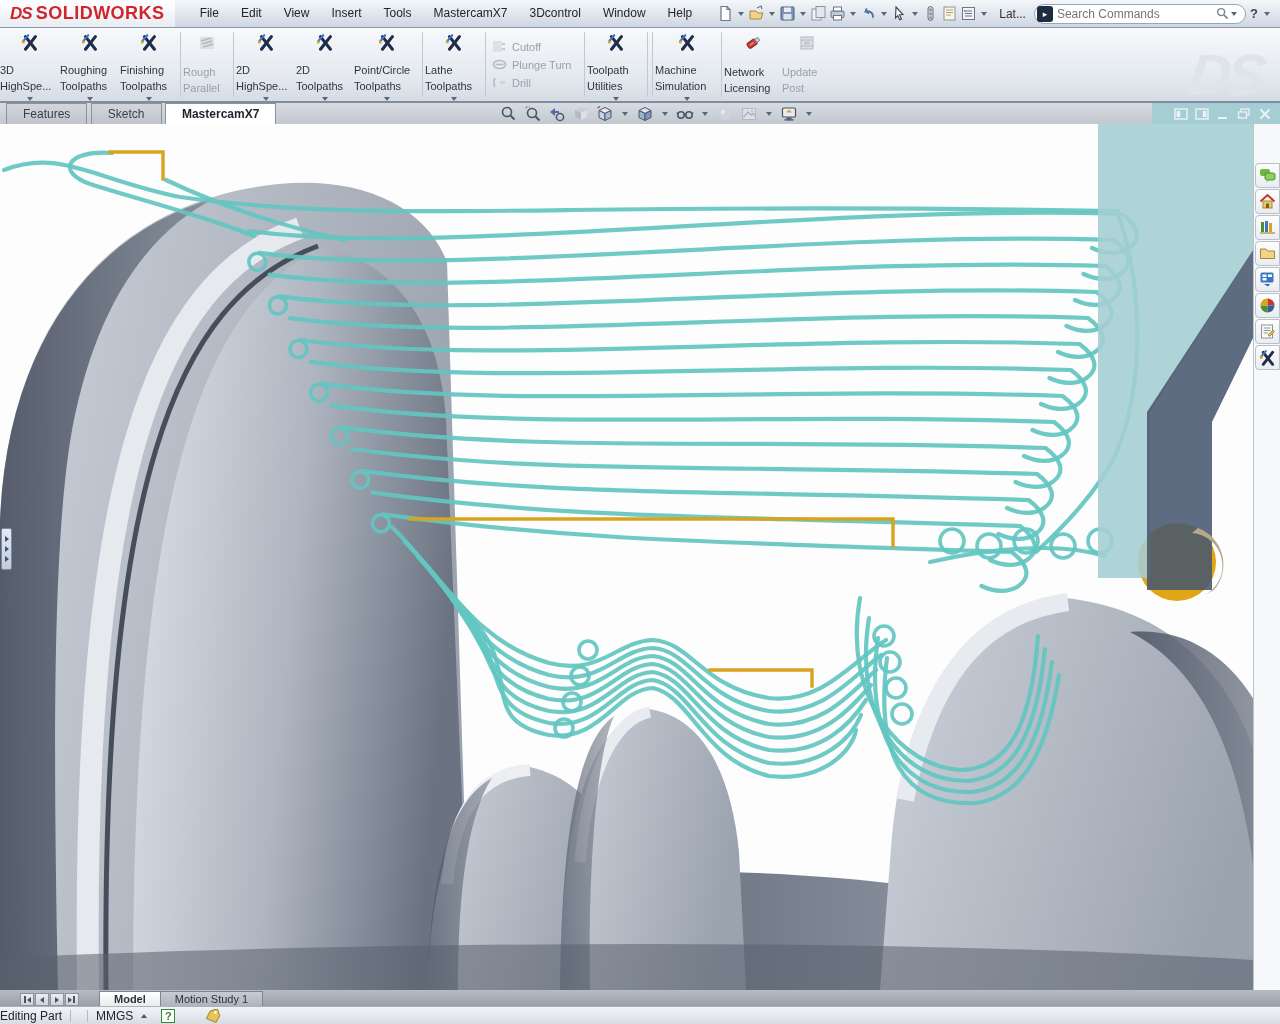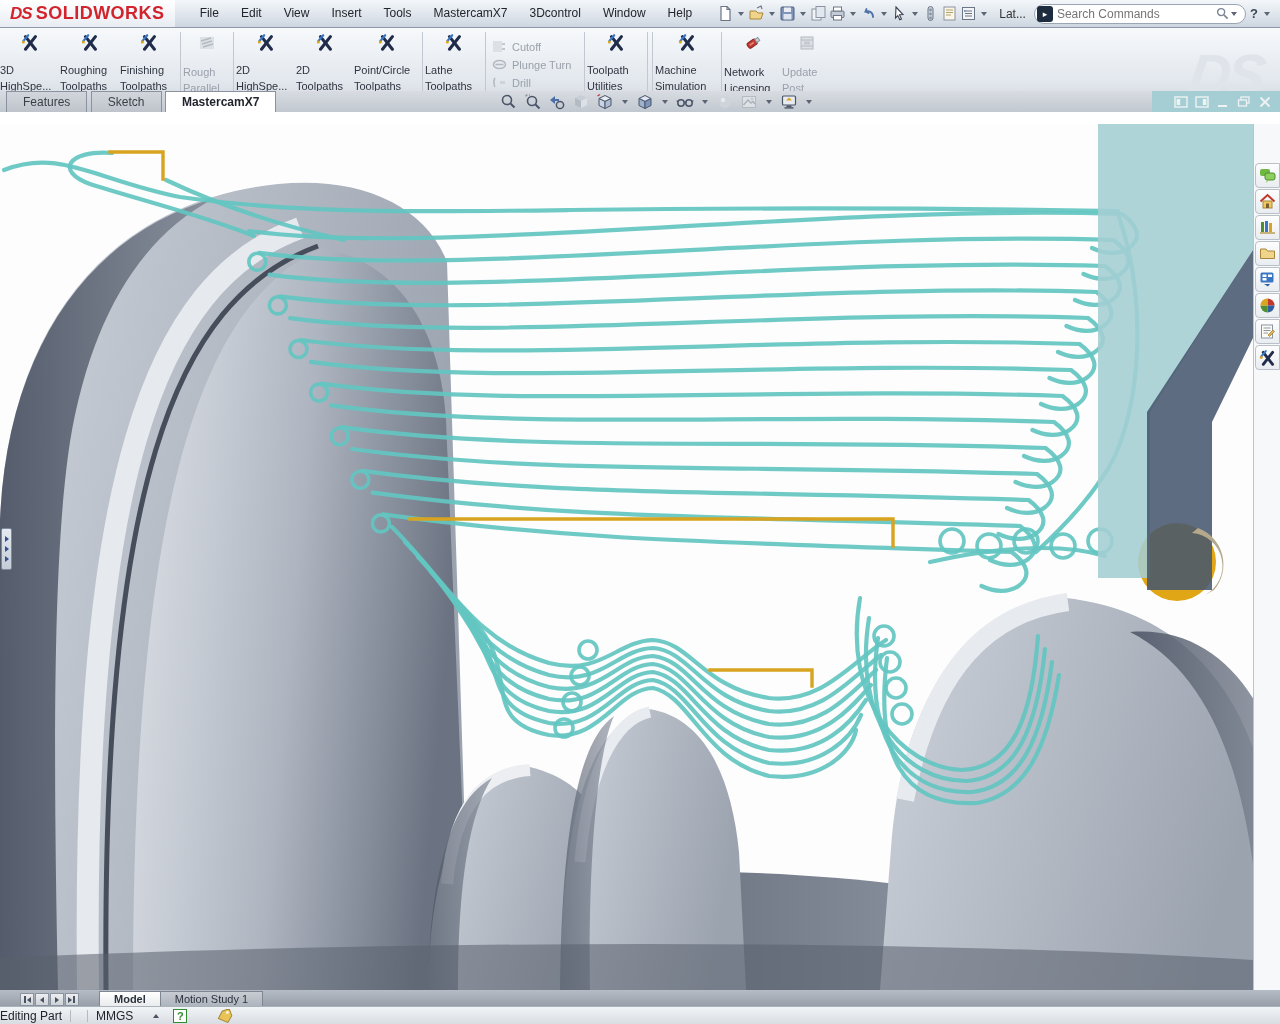--- a/index.html
+++ b/index.html
@@ -35,21 +35,21 @@
   .rbtn{display:flex;flex-direction:column;align-items:center;justify-content:flex-start;padding-top:5px;position:relative;cursor:default;}
   .rbtn .xic{width:20px;height:20px;}
   .rlabel{font-size:11px;color:#2f3540;text-align:left;line-height:16px;margin-top:11px;white-space:pre-line;}
   .rbtn .bcar{margin-top:3px;}
   .rbtn.disabled .rlabel{color:#9aa1ab;}
   .stack{display:flex;flex-direction:column;justify-content:center;gap:3px;padding:18px 4px;}
   .stackitem{display:flex;align-items:center;gap:5px;font-size:11px;color:#9aa1ab;height:18px;}
   .sic{width:15px;height:15px;flex:0 0 15px;}
   #watermark{position:absolute;right:18px;top:22px;font-size:58px;font-style:italic;font-weight:bold;color:#dfe4ea;letter-spacing:-4px;transform:skewX(-8deg);line-height:50px;}
   
-  #tabrow{position:absolute;left:0;top:91px;width:1280px;height:21px;background:linear-gradient(#d8dce2,#c2c8d0);}
+  #tabrow{position:absolute;left:0;top:103px;width:1280px;height:21px;background:linear-gradient(#d8dce2,#c2c8d0);}
   .dtab{display:inline-block;height:21px;line-height:20px;padding:0 16px;font-size:12px;color:#3a3f47;
     background:linear-gradient(#d2d6dc,#bfc4cc);border:1px solid #8a929e;border-bottom:none;margin-left:-1px;}
   .dtab.first{margin-left:6px;}
   .dtab.active{background:#ffffff;font-weight:bold;color:#1e222a;position:relative;z-index:2;}
   #headsup{position:absolute;left:500px;top:1px;display:flex;align-items:center;gap:6px;height:20px;}
   .hic{width:18px;height:18px;}
   #docwin{position:absolute;right:0;top:0;width:128px;height:21px;background:var(--tool-holder-teal);display:flex;align-items:center;justify-content:flex-end;gap:7px;padding-right:8px;}
   .dwic{width:14px;height:12px;}
   
   #viewport{position:absolute;left:0;top:124px;width:1253px;height:866px;background:#fdfdfe;overflow:hidden;}
@@ -70,21 +70,21 @@
   .tri-l{width:0;height:0;border-top:3px solid transparent;border-bottom:3px solid transparent;border-right:4px solid #4a5260;}
   .tri-r{width:0;height:0;border-top:3px solid transparent;border-bottom:3px solid transparent;border-left:4px solid #4a5260;}
   .bar-v{width:2px;height:7px;background:#4a5260;margin:0 1px;}
   .btab{height:15px;line-height:14px;font-size:11px;padding:0 14px;background:linear-gradient(#c8ccd3,#aeb4bd);border:1px solid #7e8692;border-bottom:none;color:#2c323c;margin-left:-1px;}
   .btab.active{background:linear-gradient(#ffffff,#e9ebee);font-weight:bold;}
   #bottomtabs .spacer{margin-left:20px;}
   
   #statusbar{position:absolute;left:0;top:1006px;width:1280px;height:18px;background:linear-gradient(#f2f4f6,#d8dde3);border-top:1px solid #aab2bc;display:flex;align-items:center;font-size:12px;color:#20242b;}
   #statusbar .left{padding-left:6px;flex:1;}
   .ssep{width:1px;height:12px;background:#b4bac2;margin:0 8px;}
-  #mmgs{display:flex;align-items:center;gap:20px;}
+  #mmgs{display:flex;align-items:center;gap:8px;}
   .upcar{width:0;height:0;border-left:3px solid transparent;border-right:3px solid transparent;border-bottom:4px solid #4a5260;}
   #qhelp{width:14px;height:14px;border:1px solid #2f8d2f;background:#fff;color:#2f8d2f;font-size:11px;font-weight:bold;display:flex;align-items:center;justify-content:center;margin:0 30px 0 14px;}
   #tagicon{margin-right:8px;}
 </style>
 </head>
 <body>
 
 <svg width="0" height="0" style="position:absolute">
   <defs>
     <symbol id="xicon" viewBox="0 0 20 20">

